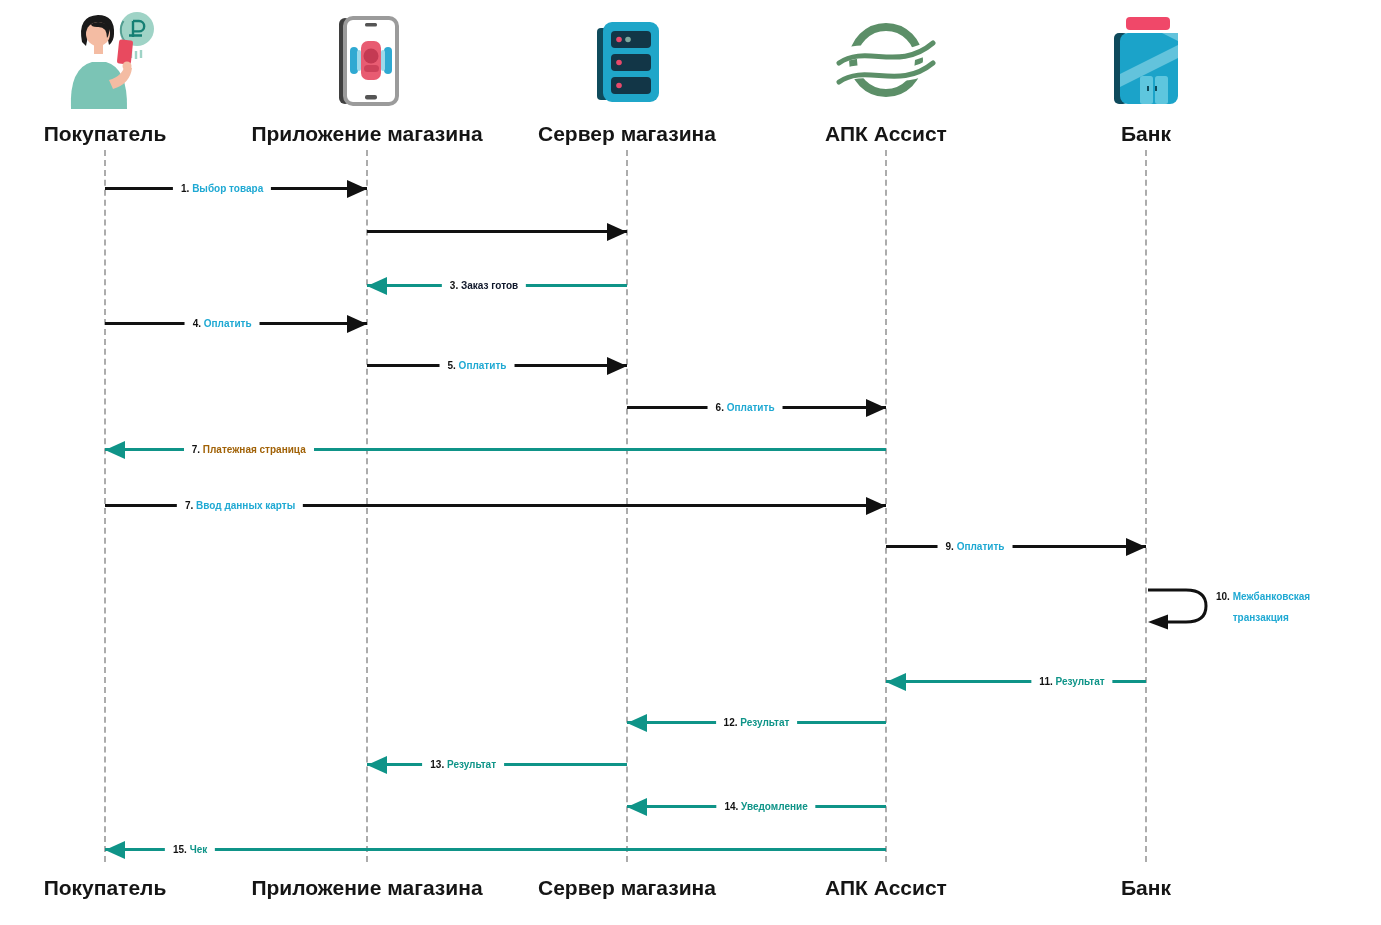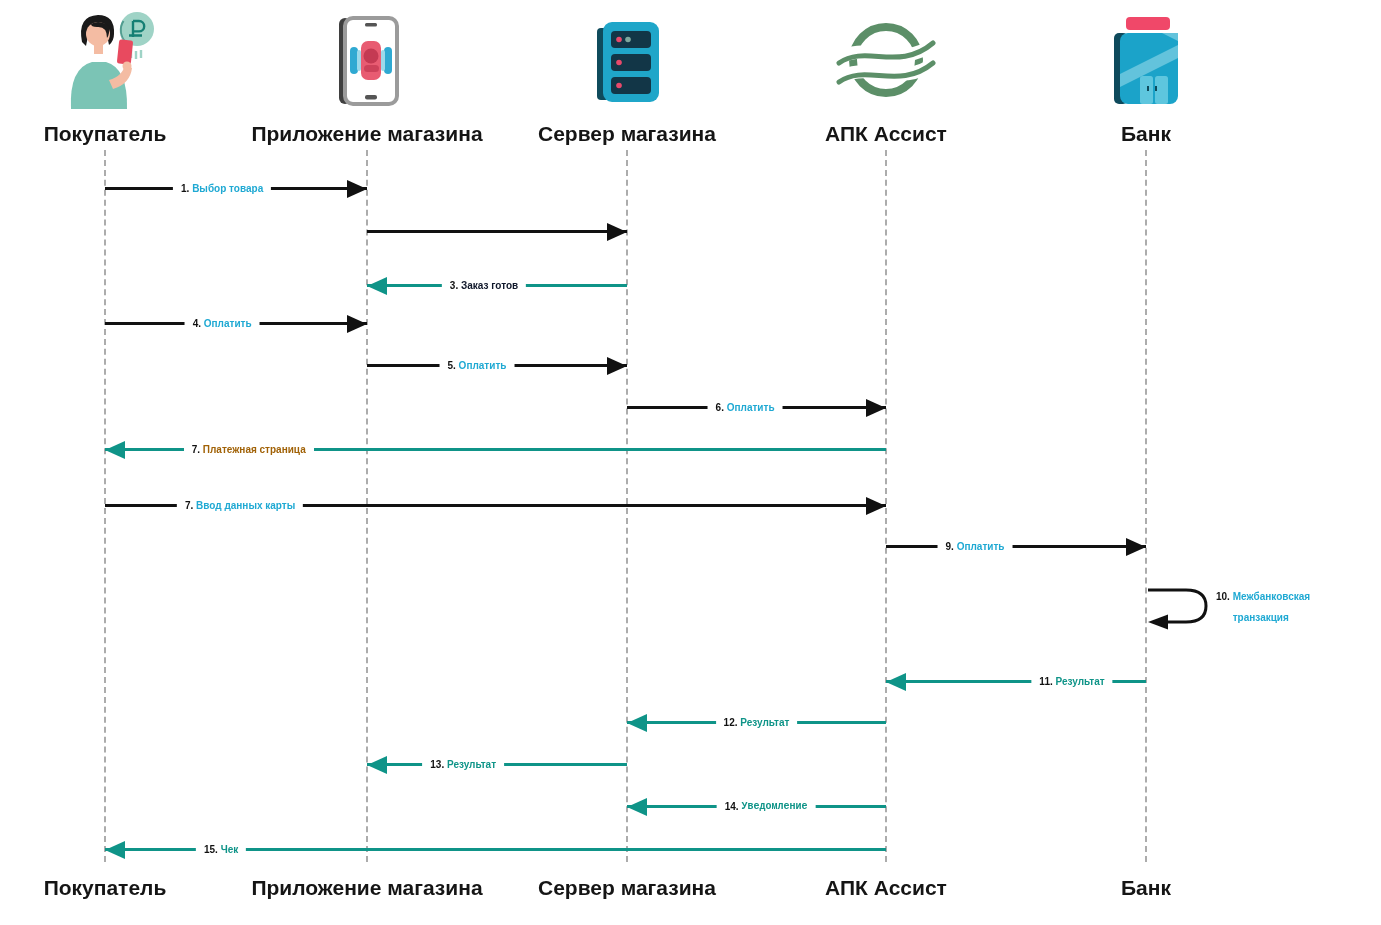--- a/index.html
+++ b/index.html
@@ -166,17 +166,17 @@
     <div class="mhead" style="top: 672.5px; left: 886px; border-right: 20px solid rgb(15, 148, 136);"></div>
     <div class="mlabel" style="left: 1072px; top: 670.5px; transform: translateX(-50%);"><span class="mnum">11.</span> <span class="mtxt" style="color: rgb(15, 148, 136);">Результат</span></div>
     <div class="mline" style="left: 627px; top: 721px; width: 259px; background: rgb(15, 148, 136);"></div>
     <div class="mhead" style="top: 713.5px; left: 627px; border-right: 20px solid rgb(15, 148, 136);"></div>
     <div class="mlabel" style="left: 756.5px; top: 711.5px; transform: translateX(-50%);"><span class="mnum">12.</span> <span class="mtxt" style="color: rgb(15, 148, 136);">Результат</span></div>
     <div class="mline" style="left: 367px; top: 763px; width: 260px; background: rgb(15, 148, 136);"></div>
     <div class="mhead" style="top: 755.5px; left: 367px; border-right: 20px solid rgb(15, 148, 136);"></div>
     <div class="mlabel" style="left: 463.2px; top: 753.5px; transform: translateX(-50%);"><span class="mnum">13.</span> <span class="mtxt" style="color: rgb(15, 148, 136);">Результат</span></div>
     <div class="mline" style="left: 627px; top: 805px; width: 259px; background: rgb(15, 148, 136);"></div>
     <div class="mhead" style="top: 797.5px; left: 627px; border-right: 20px solid rgb(15, 148, 136);"></div>
-    <div class="mlabel" style="left: 766.083px; top: 795.5px; transform: translateX(-50%);"><span class="mnum">14.</span> <span class="mtxt" style="color: rgb(15, 148, 136); font-family: Liberation Mono, monospace;">Уведомление</span></div>
+    <div class="mlabel" style="left: 766.083px; top: 795.5px; transform: translateX(-50%);"><span class="mnum">14.</span> <span class="mtxt" style="color: rgb(15, 148, 136);">Уведомление</span></div>
     <div class="mline" style="left: 105px; top: 848px; width: 781px; background: rgb(15, 148, 136);"></div>
     <div class="mhead" style="top: 840.5px; left: 105px; border-right: 20px solid rgb(15, 148, 136);"></div>
-    <div class="mlabel" style="left: 190.129px; top: 838.5px; transform: translateX(-50%); margin-left: 31px;"><span class="mnum">15.</span> <span class="mtxt" style="color: rgb(15, 148, 136);">Чек</span></div>
+    <div class="mlabel" style="left: 190.129px; top: 838.5px; transform: translateX(-50%);"><span class="mnum">15.</span> <span class="mtxt" style="color: rgb(15, 148, 136);">Чек</span></div>
   </div>
 
 </body></html>

